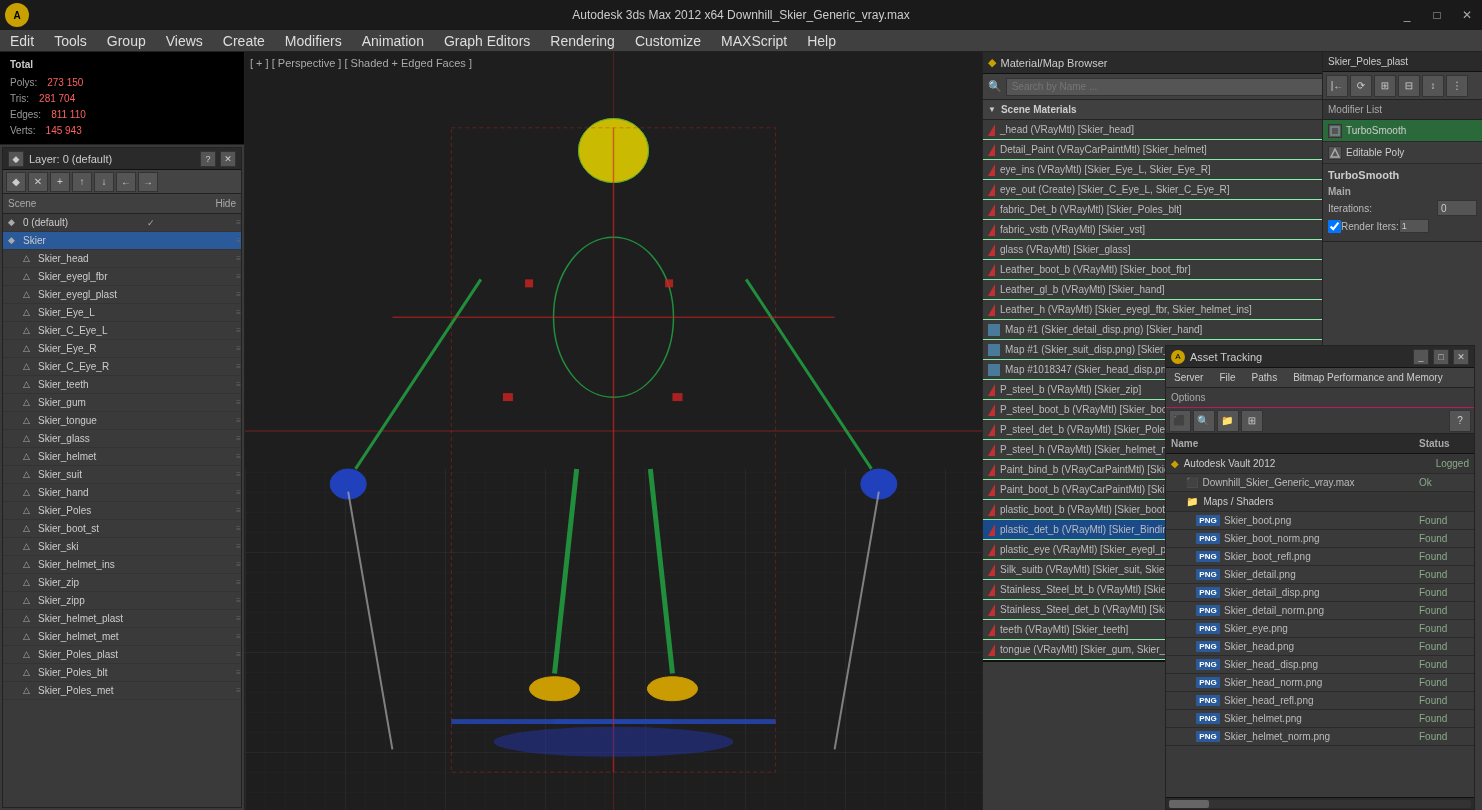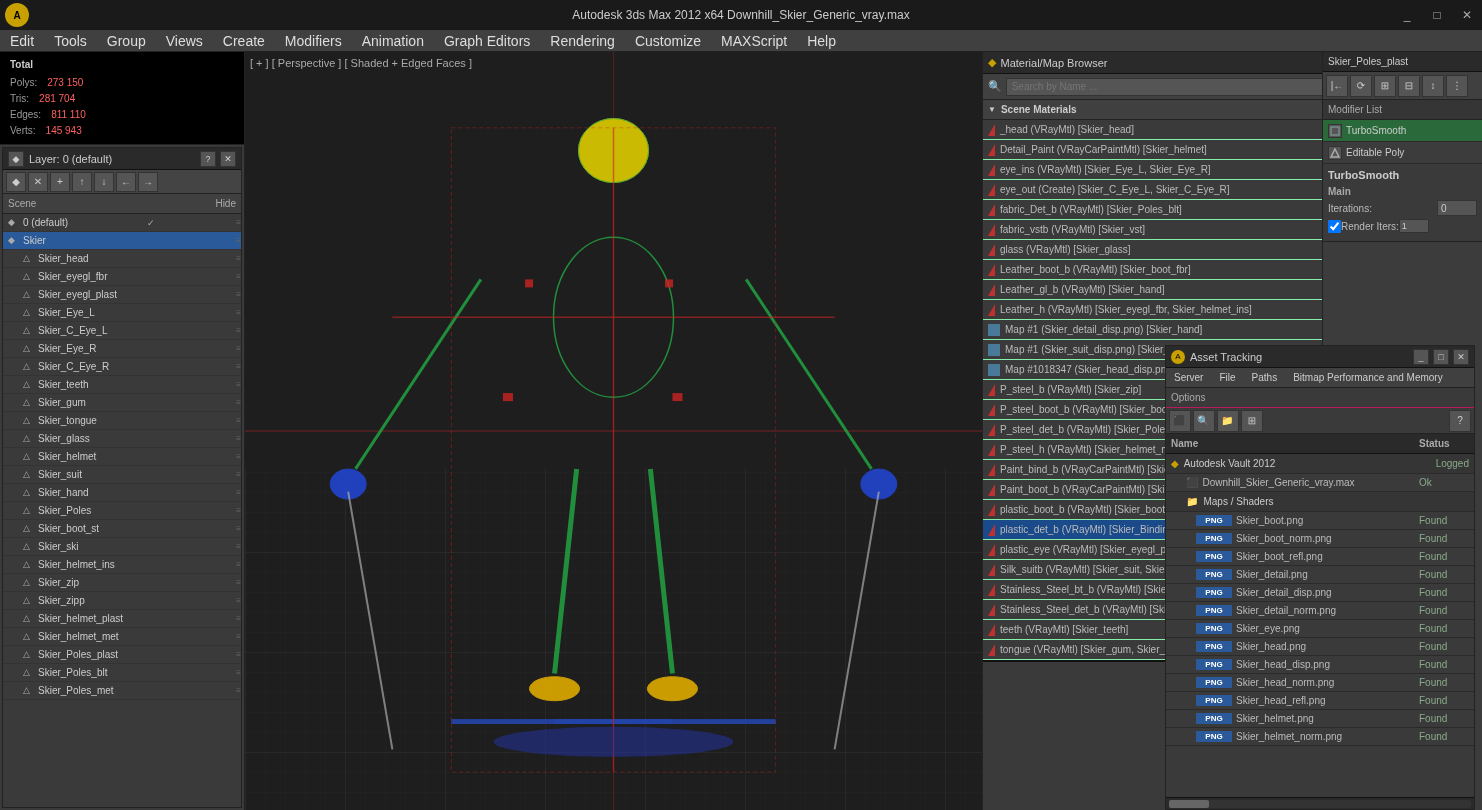--- a/index.html
+++ b/index.html
@@ -547,21 +547,21 @@
       color: #bbb;
       cursor: pointer;
     }
     .asset-row .png-badge {
       background: #2a5a9a;
       color: #fff;
       font-size: 8px;
       padding: 1px 2px;
       margin-right: 4px;
       font-weight: bold;
-      width: 36px;
+      width: 24px;
       text-align: center;
     }
     .asset-row .file-name { flex: 1; overflow: hidden; text-overflow: ellipsis; white-space: nowrap; }
     .asset-row .file-status {
       width: 60px;
       color: #8aaa8a;
       padding-left: 5px;
       font-size: 10px;
     }
     #asset-scrollbar-h {

